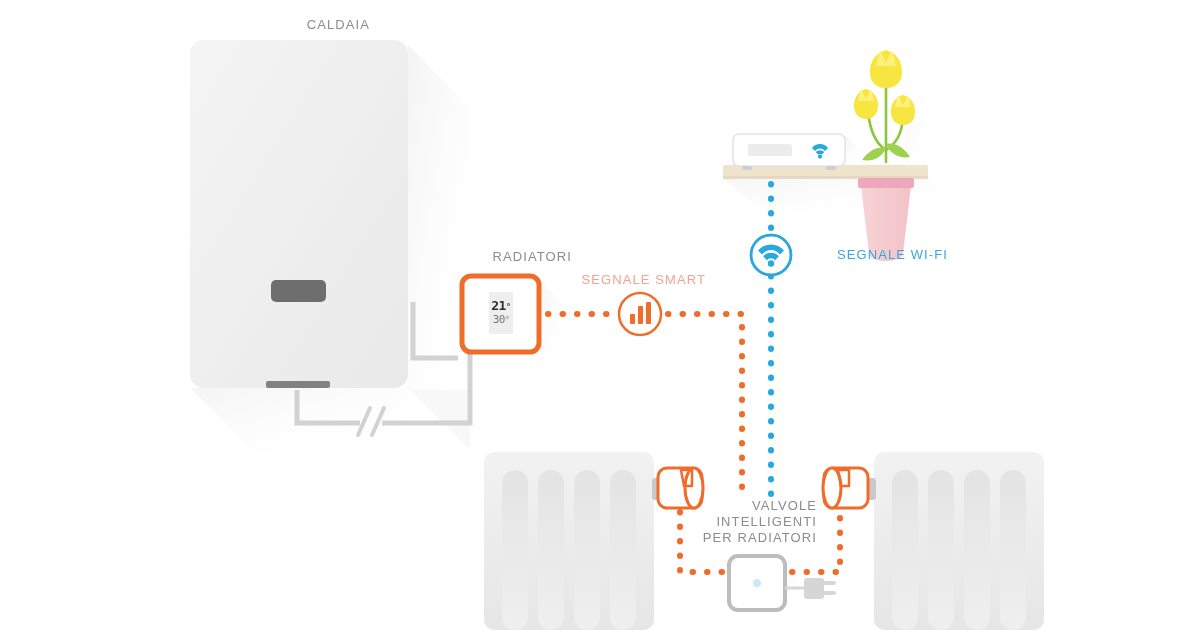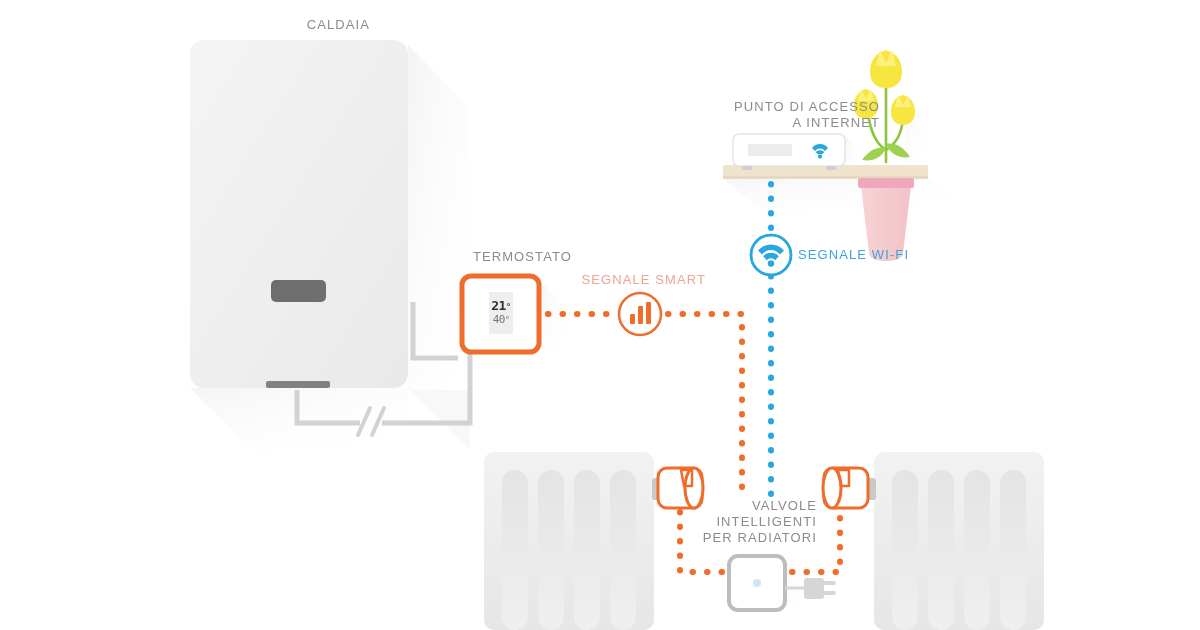--- a/index.html
+++ b/index.html
@@ -202,38 +202,36 @@
     </g>
 
     <g fill="none" stroke="#ef6c2a" stroke-width="6" stroke-linecap="round" stroke-dasharray="0.5 14">
       <path d="M680,512 L680,572 L722,572"></path>
       <path d="M792,572 L840,572 L840,512"></path>
     </g>
   </svg>
 
   <div class="lbl" style="left:228px;top:17px;width:142px;">CALDAIA</div>
 
-  <div class="lbl" style="left:430px;top:249px;width:142px;">TERMOSTATO</div>
+  <div class="lbl" style="left:430px;top:249px;width:142px;">RADIATORI</div>
 
   <div class="lbl lbl-orange" style="left:576px;top:272px;width:130px;">SEGNALE SMART</div>
 
-  <div class="lbl" style="left:700px;top:99px;width:180px;">PUNTO DI ACCESSO
-A INTERNET</div>
-
-  <div class="lbl lbl-blue" style="left:798px;top:247px;width:150px;text-align:left;">SEGNALE WI-FI</div>
+
+  <div class="lbl lbl-blue" style="left:798px;top:247px;width:150px;text-align:right;">SEGNALE WI-FI</div>
 
 
   <div class="lbl" style="left:697px;top:498px;width:120px;">VALVOLE
 INTELLIGENTI
 PER RADIATORI</div>
 
   <div style="position:absolute;left:489px;top:292px;width:24px;height:42px;
               display:flex;flex-direction:column;align-items:center;justify-content:center;
               font-family:'DejaVu Sans Mono','Liberation Mono',monospace;">
     <div style="font-size:13px;font-weight:bold;color:#2e2e2e;line-height:13px;letter-spacing:-0.5px;">
       <span>21</span><span style="font-size:9px;">°</span>
     </div>
     <div style="font-size:11px;color:#777;line-height:12px;letter-spacing:-0.5px;">
-      <span>40</span><span style="font-size:8px;">°</span>
+      <span>30</span><span style="font-size:8px;">°</span>
     </div>
   </div>
 
 </div>
 
 </body></html>

